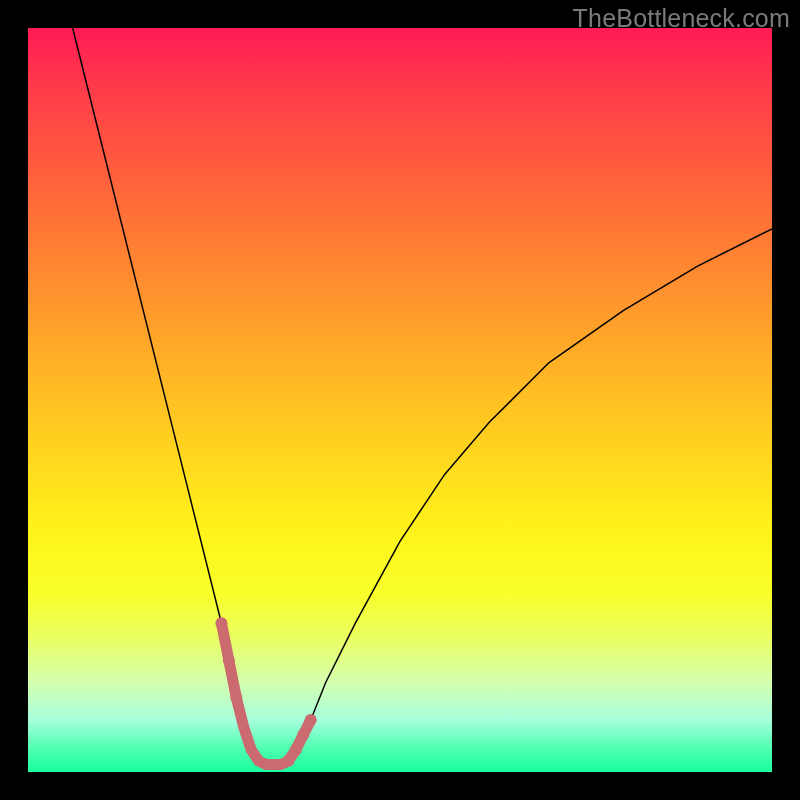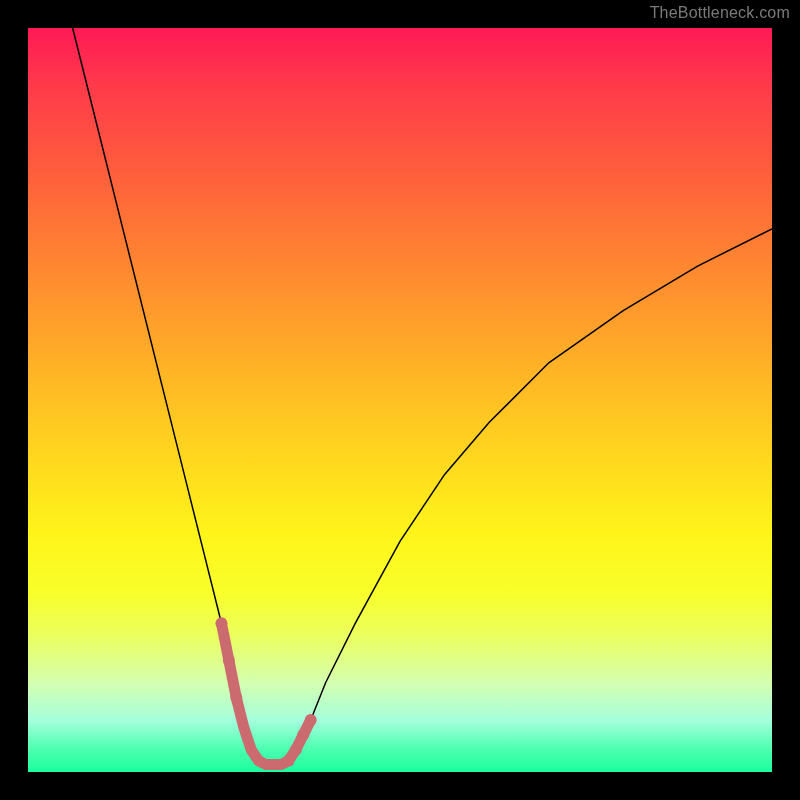--- a/index.html
+++ b/index.html
@@ -41,21 +41,21 @@
       #a6ffdc 93%,
       #4cffb0 97%,
       #1aff9e 100%
     );
   }
   .watermark {
     position: absolute;
     top: 4px;
     right: 10px;
     color: #7a7a7a;
-    font-size: 16px;
+    font-size: 25px;
     letter-spacing: 0.2px;
     font-weight: 400;
     user-select: none;
   }
   svg.curves {
     position: absolute;
     top: 0;
     left: 0;
     width: 744px;
     height: 744px;

